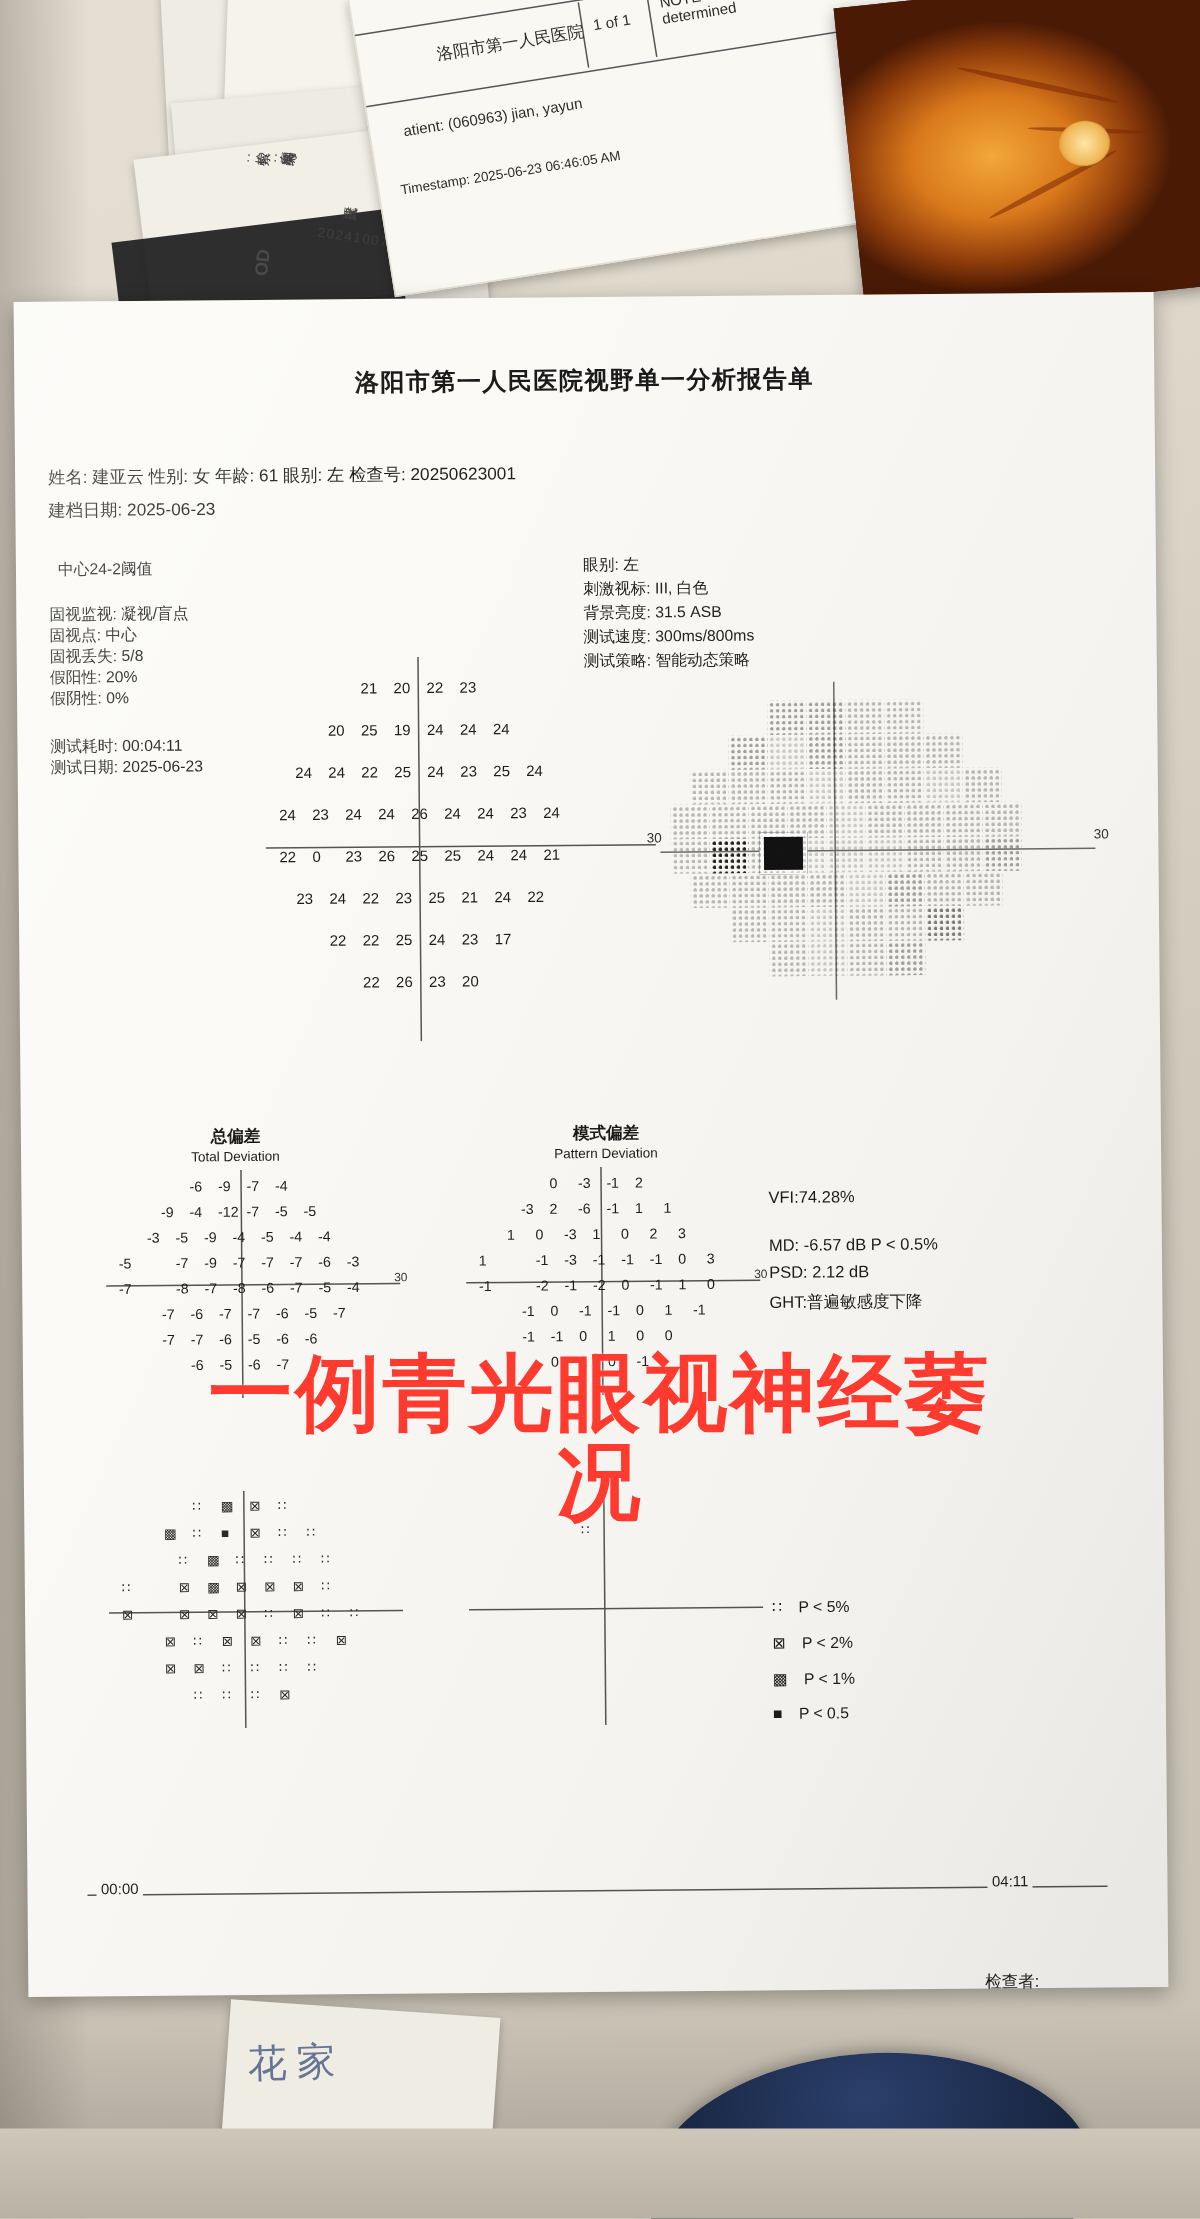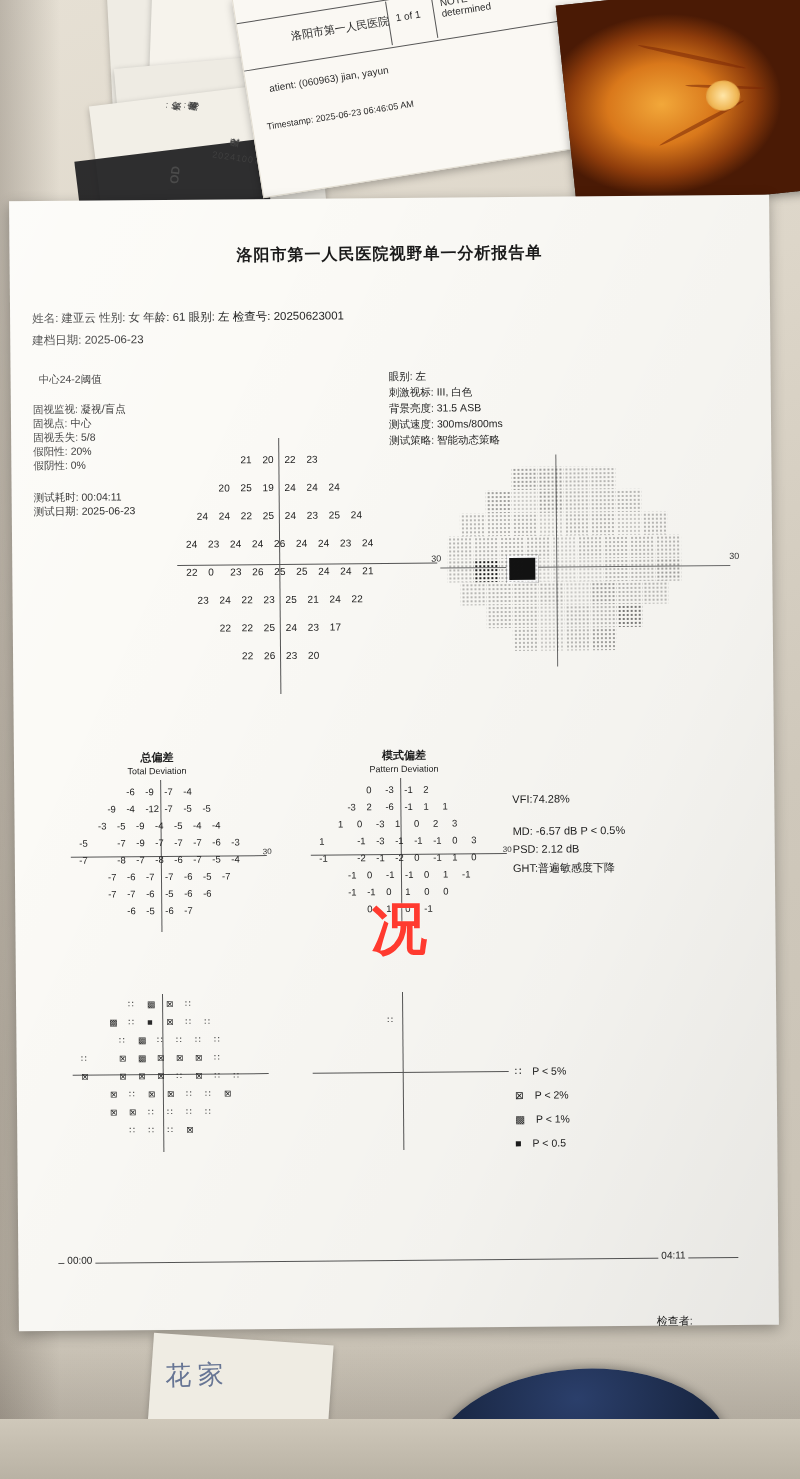--- a/index.html
+++ b/index.html
@@ -556,20 +556,21 @@
   <div id="timeaxis"></div>
   <div class="time-lbl" style="left:46px;top:1054px;">00:00</div>
   <div class="time-lbl" style="left:640px;top:1054px;">04:11</div>
 
   <div class="examiner">检查者:</div>
 
   <div class="sheen"></div>
 </div>
 
 <div id="caption">
+  <span class="cl">一例青光眼视神经萎</span>
   <span class="cl">况</span>
 </div>
 
 <div id="bottompaper">
   <div class="scrawl">花 家</div>
 </div>
 <div id="bluething"></div>
 <div id="bottomstrip"></div>
 
 </body></html>

